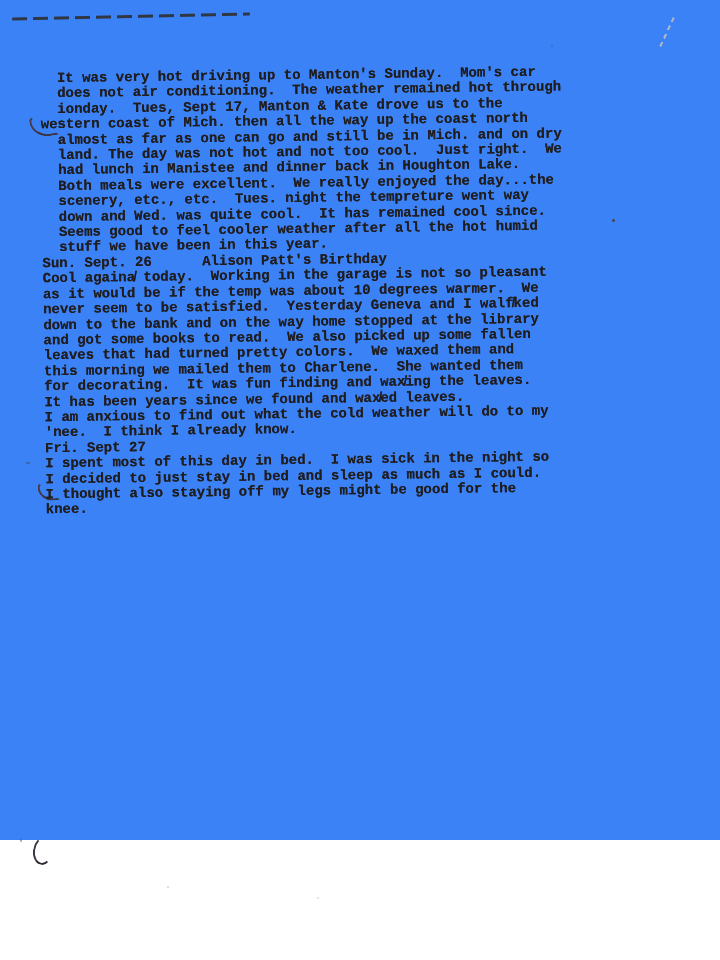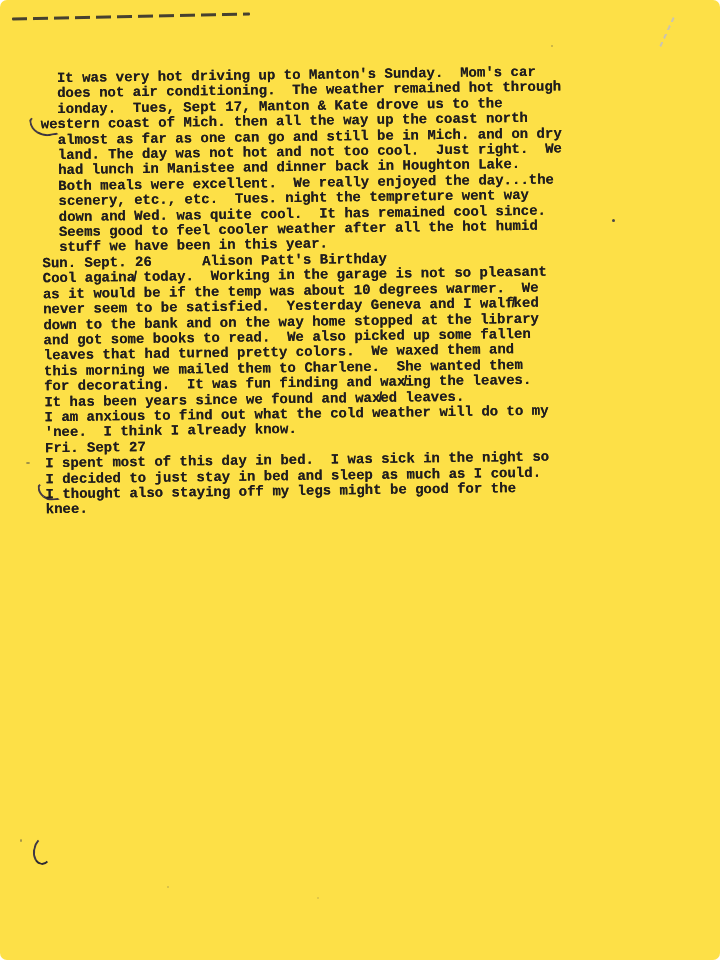--- a/index.html
+++ b/index.html
@@ -1,24 +1,23 @@
 <!DOCTYPE html>
 <html><head>
 <meta charset="utf-8">
 <style>
   html,body{margin:0;padding:0;}
   body{
     width:720px;height:960px;overflow:hidden;
     background:#ffffff;
   }
   .page{
-    position:relative;width:720px;height:960px;
-    background:#fde047;
+    position:relative;width:720px;height:840px;
+    background:#3b82f6;
     font-family:"Liberation Mono","DejaVu Sans Mono",monospace;
-    border-radius:7px;
   }
   
   .doc{
     position:absolute;left:40px;top:71px;
     transform:rotate(-0.75deg);
     transform-origin:20px 0;
     color:#201d1e;
   }
   .doc pre{
     margin:0;

